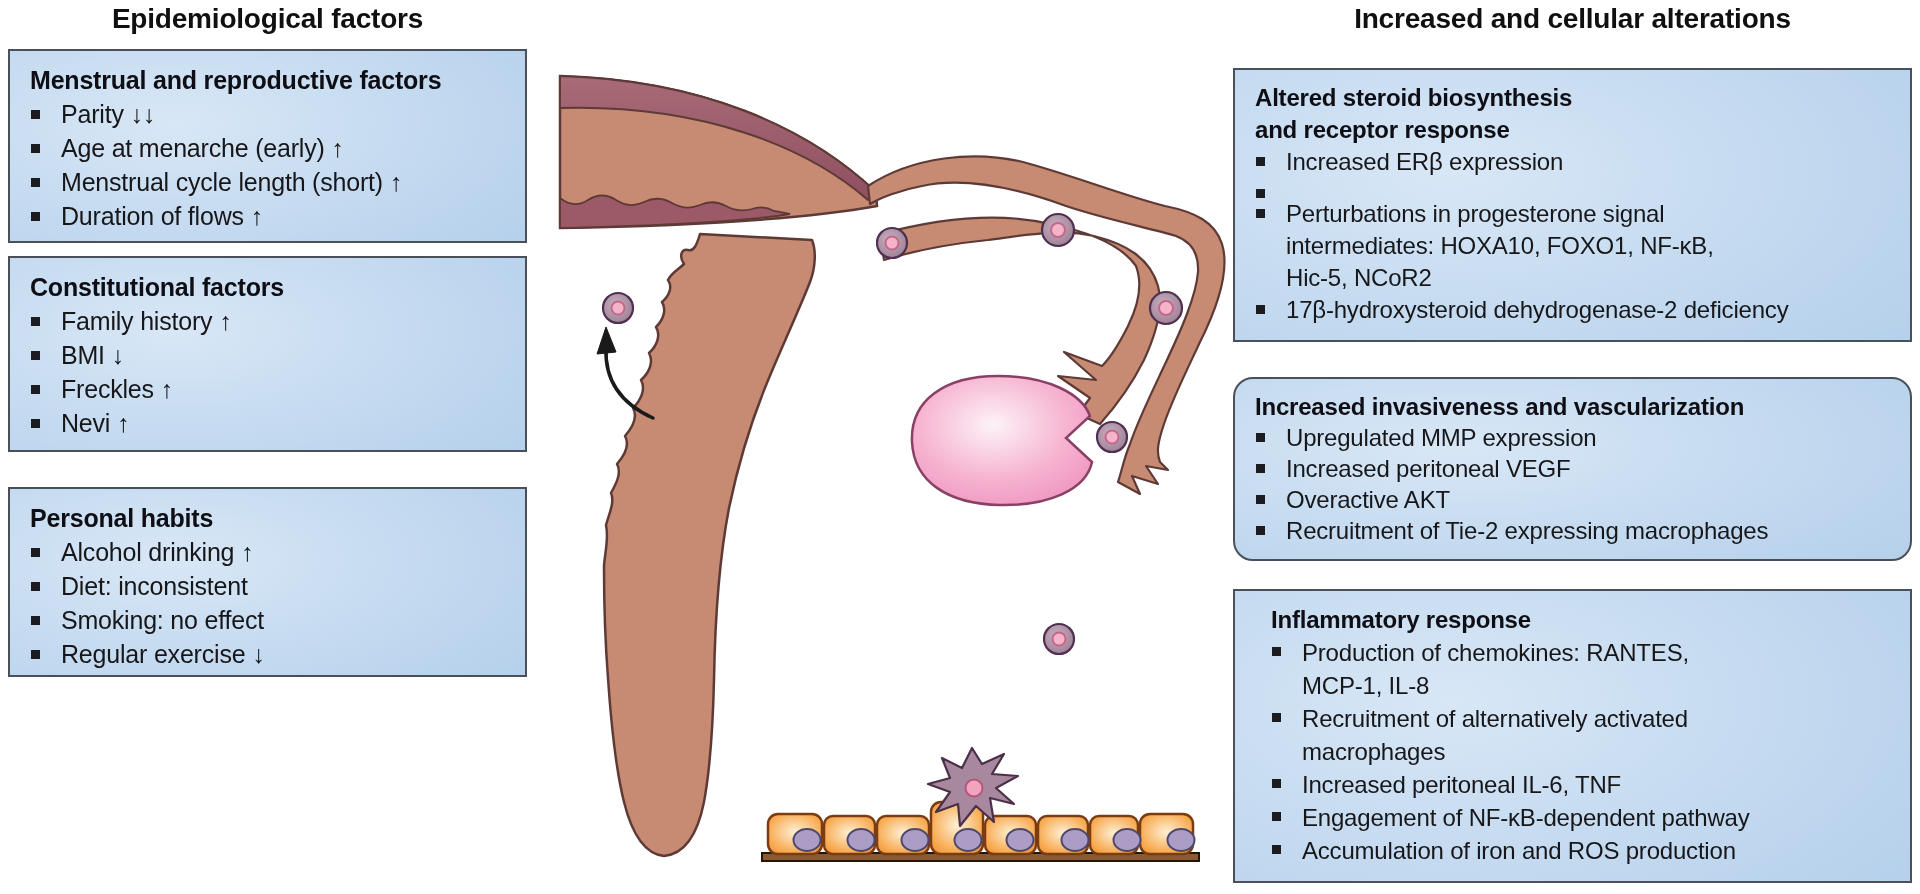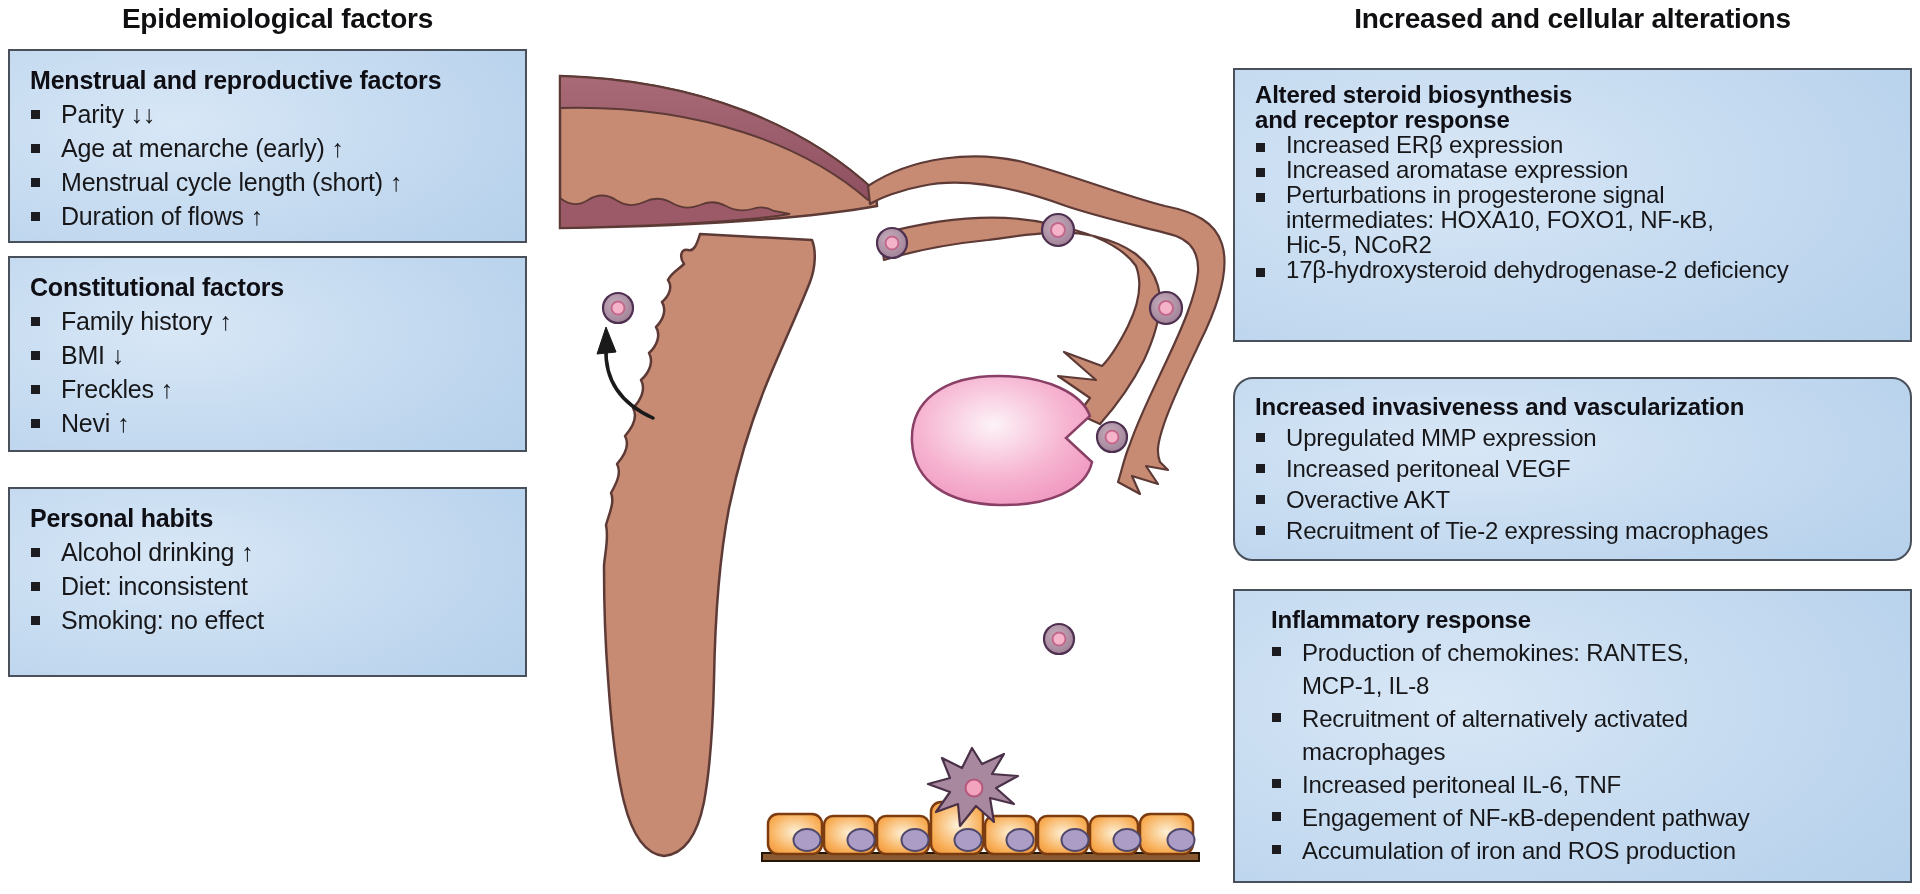--- a/index.html
+++ b/index.html
@@ -1,35 +1,35 @@
 <!DOCTYPE html>
 <html><head>
 <meta charset="utf-8">
 <style>
   html,body{margin:0;padding:0;background:#ffffff;}
   body{width:1920px;height:894px;position:relative;overflow:hidden;
        font-family:"Liberation Sans","DejaVu Sans",sans-serif;color:#17171a;}
   .col-title{position:absolute;top:3px;font-size:28px;font-weight:bold;
        text-align:center;color:#101013;letter-spacing:-0.2px;}
-  .col-title.left{left:18px;width:519px;}
+  .col-title.left{left:8px;width:519px;}
   .col-title.right{left:1233px;width:679px;}
   .box{position:absolute;box-sizing:border-box;border:2px solid #4a505a;
        background:radial-gradient(120% 140% at 32% 38%, #d8e7f6 0%, #bed6ee 52%, #aac9e7 100%);
        padding:12px 14px 6px 20px;letter-spacing:-0.2px;}
   .panel-left .box{left:8px;width:519px;font-size:25px;line-height:34px;}
   .panel-right .box{left:1233px;width:679px;font-size:24px;}
   .box h3{margin:0;font-size:inherit;font-weight:bold;white-space:pre-line;color:#0e0e14;}
   .item{display:flex;gap:12px;}
   .blt{flex:0 0 9px;width:9px;height:9px;background:#1b1b20;margin:13px 9px 0 1px;}
   .panel-right .blt{margin-top:11px;}
   .txt{white-space:pre-line;}
   #lbox1{top:49px;height:194px;}
   #lbox2{top:256px;height:196px;}
   #lbox3{top:487px;height:190px;}
-  #rbox1{top:68px;height:274px;line-height:25px;}
+  #rbox1{top:68px;height:274px;line-height:32px;}
   #rbox2{top:377px;height:184px;line-height:31px;border-radius:20px;}
   #rbox3{top:589px;height:294px;line-height:33px;padding-left:36px;}
   #anatomy{position:absolute;left:0;top:0;}
 </style>
 </head>
 <body>
 
 <svg id="anatomy" width="1920" height="894" viewBox="0 0 1920 894">
   <defs>
     <radialGradient id="ovG" cx="45%" cy="38%" r="75%">
@@ -206,38 +206,41 @@
           <span class="txt">Alcohol drinking ↑</span>
         </div>
         <div class="item">
           <span class="blt"></span>
           <span class="txt">Diet: inconsistent</span>
         </div>
         <div class="item">
           <span class="blt"></span>
           <span class="txt">Smoking: no effect</span>
         </div>
+        <div class="item">
+          <span class="blt"></span>
+          <span class="txt">Regular exercise ↓</span>
+        </div>
       </div>
   </div>
 </div>
 
 <div class="panel-right">
   <div class="col-title right">Increased and cellular alterations</div>
 
   <div class="box" id="rbox1">
     <h3>Altered steroid biosynthesis
 and receptor response</h3>
     <div>
         <div class="item">
           <span class="blt"></span>
           <span class="txt">Increased ERβ expression</span>
         </div>
         <div class="item">
           <span class="blt"></span>
-          <span class="txt">Increased aromatase expression</span>
         </div>
         <div class="item">
           <span class="blt"></span>
           <span class="txt">Perturbations in progesterone signal
 intermediates: HOXA10, FOXO1, NF-κB,
 Hic-5, NCoR2</span>
         </div>
         <div class="item">
           <span class="blt"></span>
           <span class="txt">17β-hydroxysteroid dehydrogenase-2 deficiency</span>

